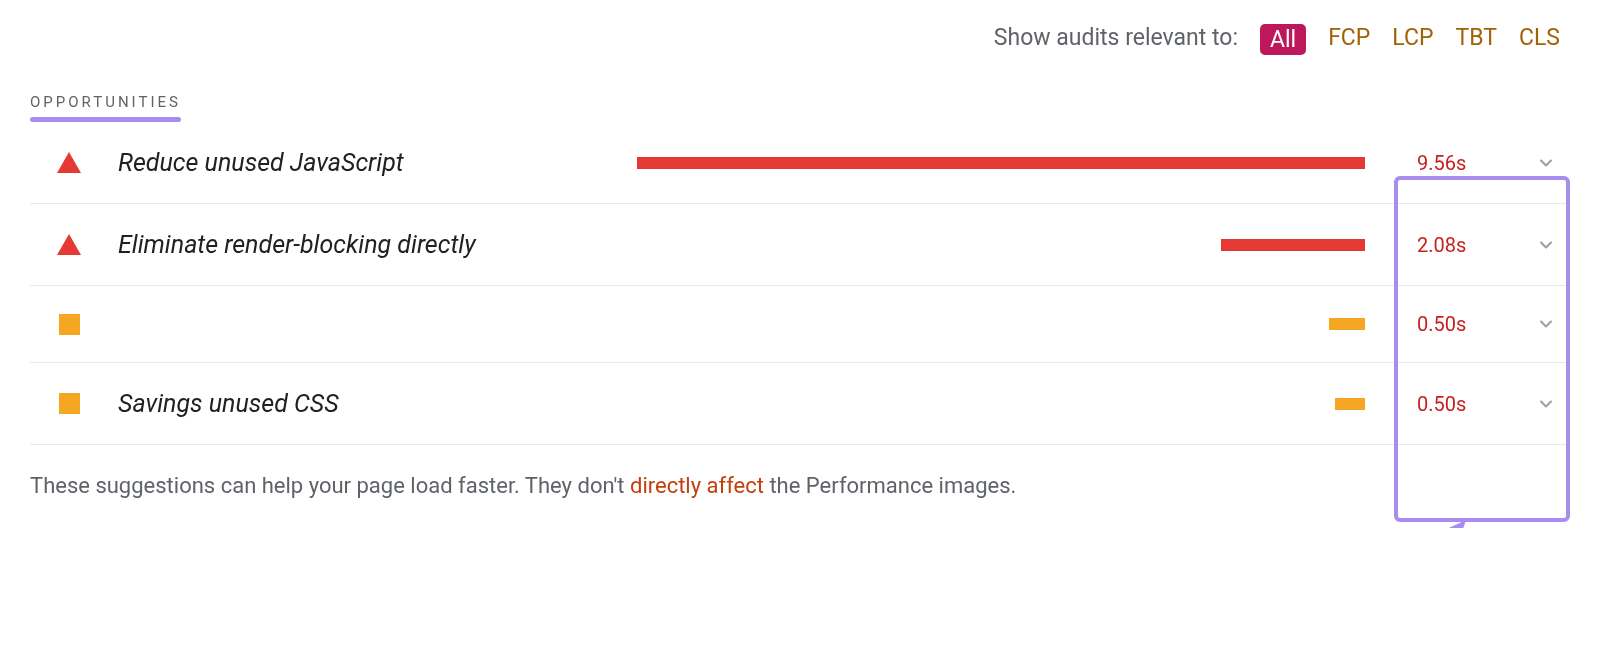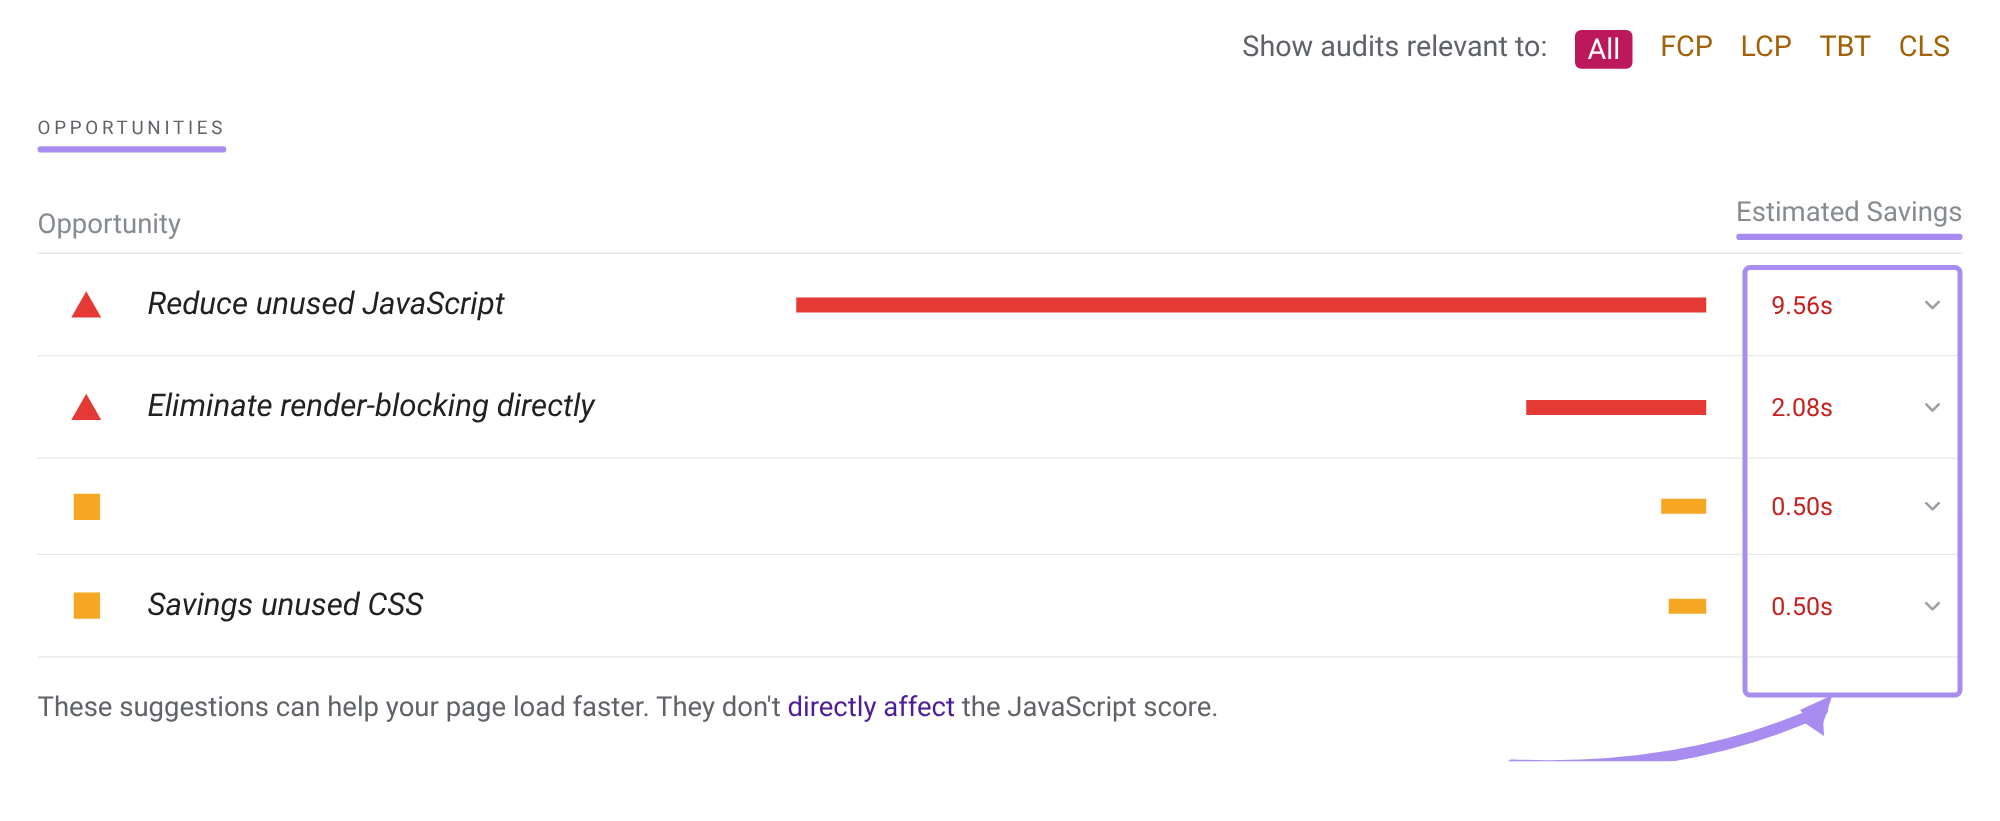--- a/index.html
+++ b/index.html
@@ -138,21 +138,21 @@
   }
   .table-wrap { position: relative; }
 
   
   .footnote {
     margin-top: 28px;
     color: #5f6368;
     font-size: 22px;
   }
   .footnote a {
-    color: #4c1d95;
+    color: #c2410c;
     text-decoration: none;
     cursor: pointer;
   }
 
   
   .arrow-annotation {
     position: absolute;
     pointer-events: none;
   }
 </style>
@@ -173,27 +173,20 @@
 
 
 <div class="heading-wrap">
   <div class="section-heading">OPPORTUNITIES</div>
   <div class="purple-underline"></div>
 </div>
 
 
 <div class="table-wrap">
 
-  <div class="table-head">
-    <span>Opportunity</span>
-    <span class="est-wrap">
-      <span>Estimated Savings</span>
-      <div class="purple-underline"></div>
-    </span>
-  </div>
 
   <div class="opp-row">
     <span class="status-cell">
       <span class="triangle-icon"></span>
     </span>
     <span class="opp-title">Reduce unused JavaScript</span>
     <span class="bar-area">
       <span class="bar-fill bar-red" style="width:79%"></span>
     </span>
     <span class="savings-box">
@@ -264,17 +257,17 @@
   <svg class="arrow-annotation" style="right:70px; top:390px;" width="300" height="80" viewBox="0 0 300 80">
     <path d="M 10 64 Q 150 70 258 20" stroke="#a98cf0" stroke-width="9" fill="none" stroke-linecap="round"></path>
     <polygon points="258,20 236,18 252,40" fill="#a98cf0" transform="rotate(-20 258 20)"></polygon>
     <polygon points="266,8 240,20 256,38" fill="#a98cf0"></polygon>
   </svg>
 
 </div>
 
 
 <div class="footnote">
-  <span>These suggestions can help your page load faster. They don't </span><a>directly affect</a><span> the JavaScript score.</span>
+  <span>These suggestions can help your page load faster. They don't </span><a>directly affect</a><span> the Performance images.</span>
 </div>
 
 
 
 
 </body></html>

